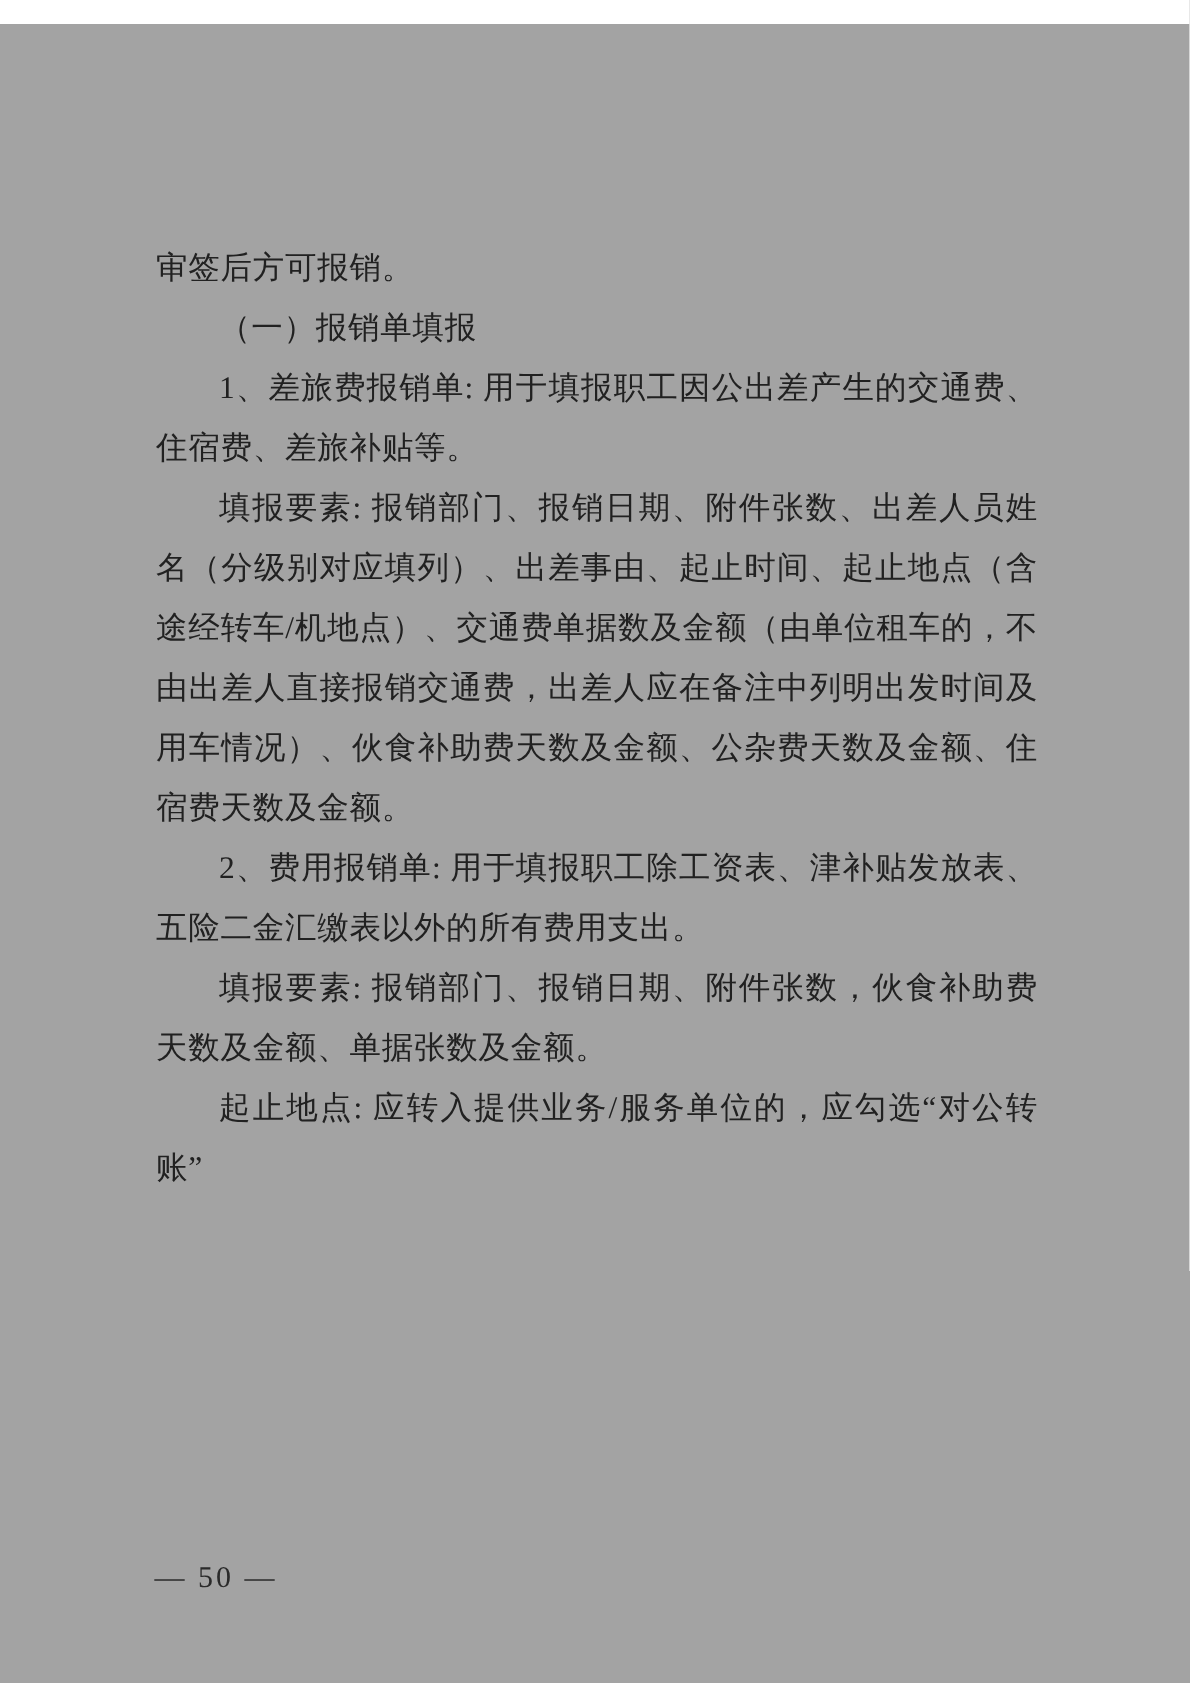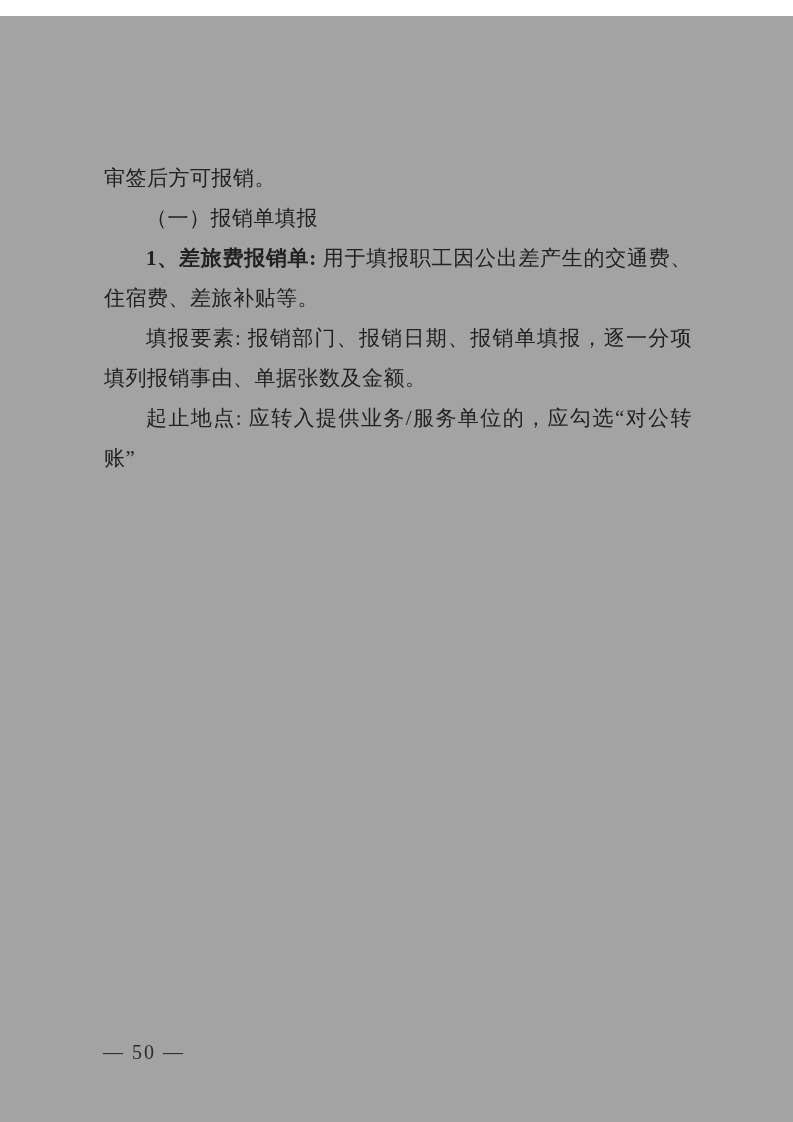--- a/index.html
+++ b/index.html
@@ -32,37 +32,39 @@
     margin: 0;
     text-indent: 2em;
   }
   .content p.no-indent {
     text-indent: 0;
   }
   .content .heading {
     font-weight: normal;
   }
   .lead {
-    font-weight: bold;
+    font-weight: normal;
   }
   .footer {
     position: absolute;
     left: 103px;
     top: 1022px;
     font-size: 20px;
     line-height: 28px;
     color: #2a2a2a;
     letter-spacing: 2px;
   }
 </style>
 </head>
 <body>
 
 <div class="page">
   <div class="content">
     <p class="no-indent">审签后方可报销。</p>
     <p class="heading">（一）报销单填报</p>
     <p><span class="lead">1、差旅费报销单:</span><span> 用于填报职工因公出差产生的交通费、住宿费、差旅补贴等。</span></p>
-    <p>填报要素: 报销部门、报销日期、报销单填报，逐一分项填列报销事由、单据张数及金额。</p>
+    <p>填报要素: 报销部门、报销日期、附件张数、出差人员姓名（分级别对应填列）、出差事由、起止时间、起止地点（含途经转车/机地点）、交通费单据数及金额（由单位租车的，不由出差人直接报销交通费，出差人应在备注中列明出发时间及用车情况）、伙食补助费天数及金额、公杂费天数及金额、住宿费天数及金额。</p>
+    <p><span class="lead">2、费用报销单:</span><span> 用于填报职工除工资表、津补贴发放表、五险二金汇缴表以外的所有费用支出。</span></p>
+    <p>填报要素: 报销部门、报销日期、附件张数，伙食补助费天数及金额、单据张数及金额。</p>
     <p>起止地点: 应转入提供业务/服务单位的，应勾选“对公转账”</p>
   </div>
   <div class="footer">— 50 —</div>
 </div>
 
 </body></html>

